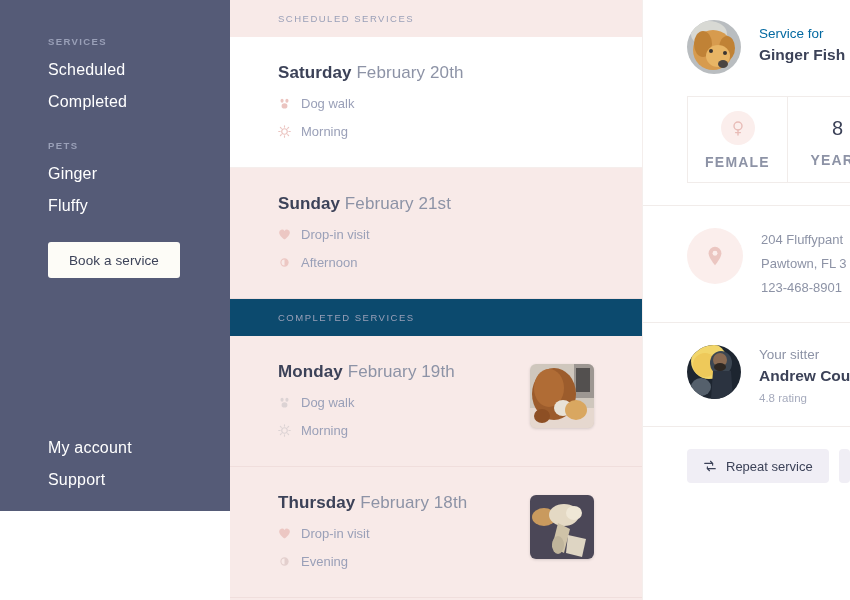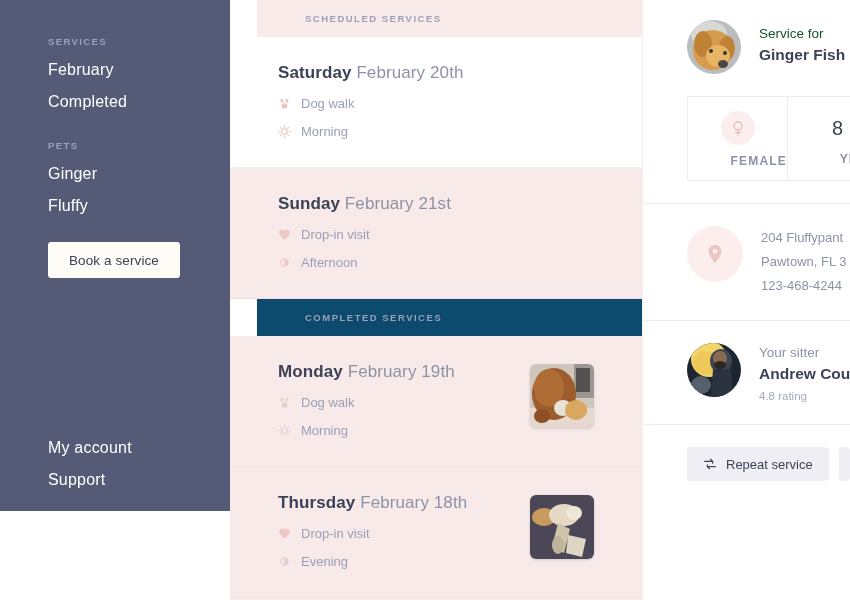--- a/index.html
+++ b/index.html
@@ -40,22 +40,22 @@
 
   
   .mid {
     width: 412px; min-width: 412px; height: 600px;
     background: #ffffff; position: relative;
     overflow: hidden;
   }
   .sec-head {
     background: #f8eae8;
     padding: 13px 0 13px 48px;
-    font-size: 9.5px; letter-spacing: 1.5px; font-weight: 700;
-    color: #9aa0b8; text-transform: uppercase; margin-left: 27px;
+    font-size: 9.5px; letter-spacing: 1.5px; font-weight: 400;
+    color: #9aa0b8; text-transform: uppercase;
   }
   .svc {
     padding: 26px 48px 28px 48px;
     position: relative;
     border-bottom: 1px solid #f3e6e4;
     min-height: 120px;
   }
   .svc.pink { background: #f8eae8; border-bottom-color: #f0dedc; }
   .svc.white { background: #ffffff; border-bottom-color: #f5eeec; }
   .svc-date { font-size: 17px; color: #8d93a6; letter-spacing: .1px; }
@@ -79,35 +79,35 @@
     border-left: 1px solid #f4eeec;
   }
   .rrow { border-bottom: 1px solid #f1ecea; padding: 22px 0 22px 44px; display: flex; }
   .rrow.pet { padding-top: 20px; padding-bottom: 0; border-bottom: 0; }
   .avatar {
     width: 54px; height: 54px; border-radius: 50%; overflow: hidden;
     flex: 0 0 54px;
   }
   .avatar svg { display: block; width: 54px; height: 54px; }
   .pet-txt { margin-left: 18px; padding-top: 6px; white-space: nowrap; }
-  .pet-sub { font-size: 13.5px; color: #14532d; }
+  .pet-sub { font-size: 13.5px; color: #0369a1; }
   .pet-name { font-size: 15.5px; color: #3c4258; font-weight: 700; margin-top: 5px; }
 
   .stats { display: flex; margin: 22px 0 0 44px; border: 1px solid #f1ecea; width: 300px; }
   .stat {
     width: 100px; flex: 0 0 100px; text-align: center;
     padding: 14px 0 12px 0; border-right: 1px solid #f1ecea;
   }
   .circ {
     width: 34px; height: 34px; border-radius: 50%;
     background: #fbeeec; margin: 0 auto 9px auto;
     display: flex; align-items: center; justify-content: center;
   }
   .stat-num { font-size: 20px; color: #3c4258; margin-bottom: 7px; line-height: 34px; }
-  .stat-lbl { font-size: 12px; letter-spacing: 1.2px; font-weight: 700; color: #8d93a6; text-align: right; }
+  .stat-lbl { font-size: 14px; letter-spacing: 1.2px; font-weight: 700; color: #8d93a6; }
 
   .rrow .bigcirc {
     width: 56px; height: 56px; border-radius: 50%;
     background: #fbeeec; flex: 0 0 56px;
     display: flex; align-items: center; justify-content: center;
   }
   .rtxt { margin-left: 18px; font-size: 13px; color: #8d93a6; line-height: 1.85; white-space: nowrap; }
   .sitter-txt { margin-left: 18px; padding-top: 2px; white-space: nowrap; }
   .sitter-sub { font-size: 13.5px; color: #8d93a6; }
   .sitter-name { font-size: 15.5px; color: #3c4258; font-weight: 700; margin-top: 5px; }
@@ -124,21 +124,21 @@
 </style>
 </head>
 <body>
 
 <div class="app">
 
   <nav class="sidebar">
 
     <div class="side-group" style="top:36px;">
       <div class="side-label">SERVICES</div>
-      <div class="side-link">February</div>
+      <div class="side-link">Scheduled</div>
       <div class="side-link">Completed</div>
     </div>
 
     <div class="side-group" style="top:140px;">
       <div class="side-label">PETS</div>
       <div class="side-link">Ginger</div>
       <div class="side-link">Fluffy</div>
     </div>
 
     <button class="book-btn">Book a service</button>
@@ -320,21 +320,21 @@
     <div class="rrow" style="margin-top:22px;border-top:1px solid #f1ecea;">
       <div class="bigcirc">
         <svg width="22" height="22" viewBox="0 0 24 24">
           <path d="M12 2a7 7 0 0 0-7 7c0 5.2 7 13 7 13s7-7.8 7-13a7 7 0 0 0-7-7z" fill="#ebc6c1"></path>
           <circle cx="12" cy="9" r="2.7" fill="#fbeeec"></circle>
         </svg>
       </div>
       <div class="rtxt">
         <div>204 Fluffypant</div>
         <div>Pawtown, FL 3</div>
-        <div>123-468-4244</div>
+        <div>123-468-8901</div>
       </div>
     </div>
 
 
     <div class="rrow">
       <div class="avatar">
         <svg viewBox="0 0 54 54">
           <rect width="54" height="54" fill="#1d2530"></rect>
           <circle cx="22" cy="16" r="18" fill="#f2d66b"></circle>
           <circle cx="18" cy="20" r="12" fill="#eec95a"></circle>

